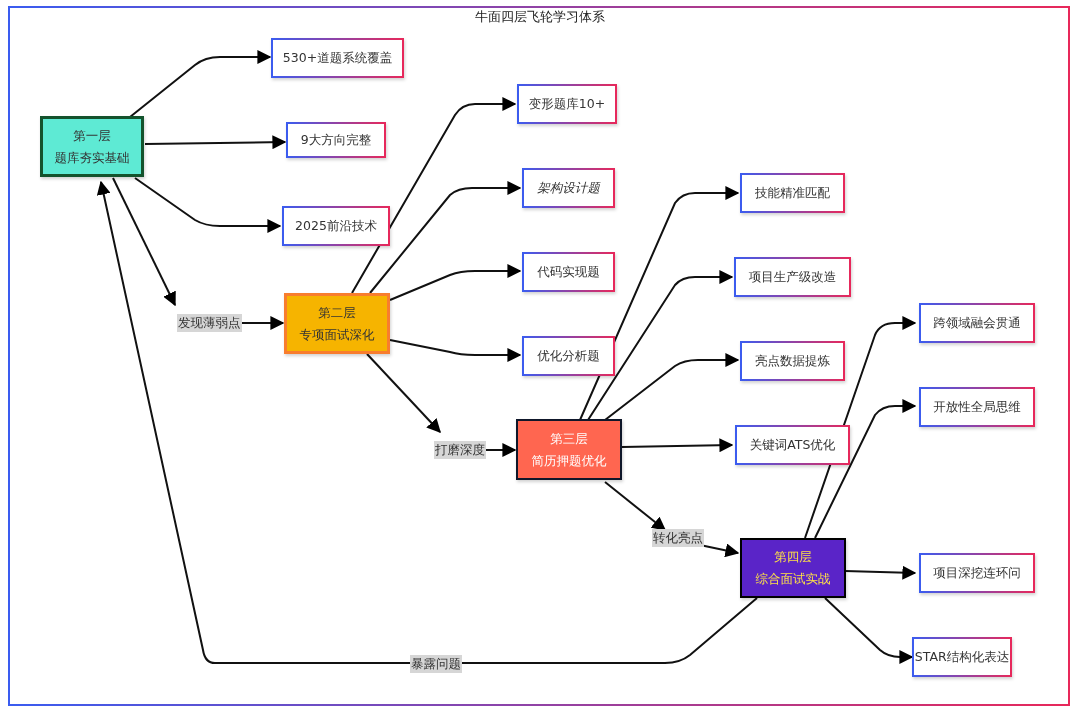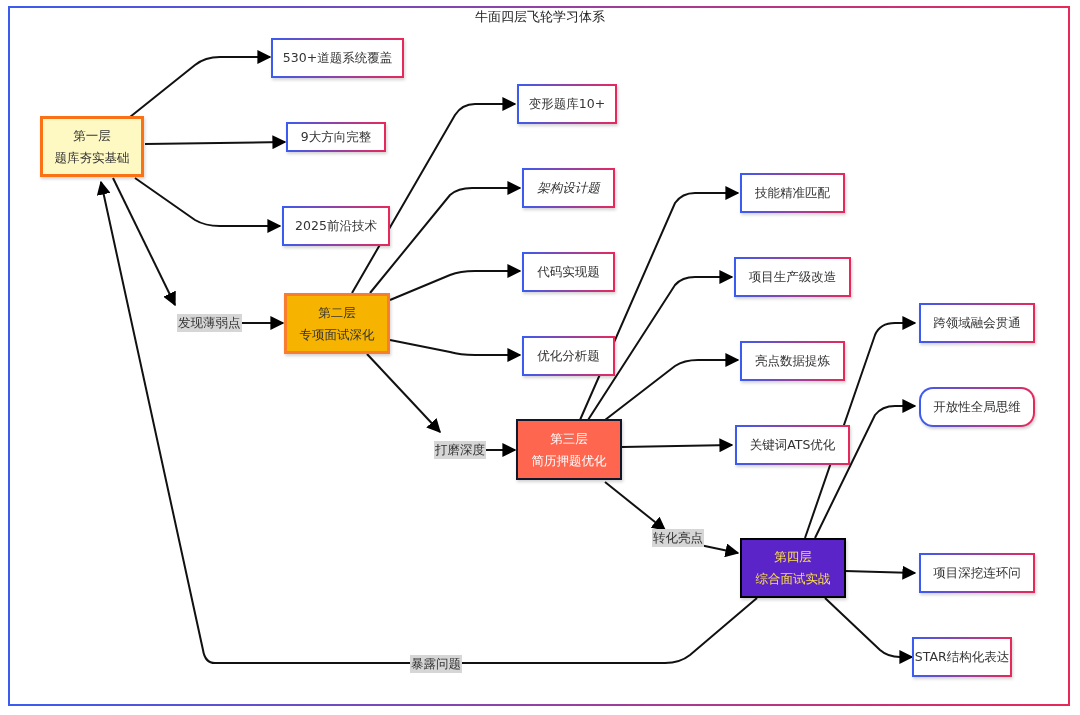--- a/index.html
+++ b/index.html
@@ -10,21 +10,21 @@
            background:linear-gradient(#fff,#fff) padding-box,
                       linear-gradient(90deg,#3a5cf0,#e8285a) border-box; }
   #title { position:absolute; left:0; width:1080px; top:8px; text-align:center;
            font-size:13px; color:#222; }
   svg#edges { position:absolute; left:0; top:0; }
   .node { position:absolute; box-sizing:border-box; display:flex; flex-direction:column;
           align-items:center; justify-content:center; text-align:right; font-size:12.5px;
           line-height:22px; color:#333; box-shadow:1px 2px 3px rgba(0,0,0,0.18); }
   .leaf { border:2px solid transparent; background:linear-gradient(#fff,#fff) padding-box,
           linear-gradient(90deg,#3a5cf0,#e8285a) border-box; }
-  .lvl1 { background:#fef9c3; border:3px solid #f97316; color:#333; }
+  .lvl1 { background:#5eead4; border:3px solid #14532d; color:#333; }
   .lvl2 { background:#f6b400; border:3px solid #f87d2e; color:#333; }
   .lvl3 { background:#ff6650; border:2px solid #0f172a; color:#fff; }
   .lvl4 { background:#5a24c8; border:2px solid #000000; color:#fde047; }
   .elabel { position:absolute; background:#d6d6d6; font-size:12.5px; color:#333;
             padding:0 1px; line-height:18px; }
 </style>
 </head>
 <body>
 
 <div id="frame"></div>
@@ -83,21 +83,21 @@
   <span>简历押题优化</span>
 </div>
 <div class="node lvl4" style="left:740px;top:538px;width:106px;height:60px;">
   <span>第四层</span>
   <span>综合面试实战</span>
 </div>
 
 <div class="node leaf" style="left:271px;top:38px;width:133px;height:40px;">
     <span>530+道题系统覆盖</span>
   </div>
-<div class="node leaf" style="left:286px;top:122px;width:100px;height:30px;">
+<div class="node leaf" style="left:286px;top:122px;width:100px;height:36px;">
     <span>9大方向完整</span>
   </div>
 <div class="node leaf" style="left:282px;top:206px;width:108px;height:40px;">
     <span>2025前沿技术</span>
   </div>
 
 <div class="node leaf" style="left:517px;top:84px;width:100px;height:40px;">
     <span>变形题库10+</span>
   </div>
 <div class="node leaf" style="left:522px;top:168px;width:93px;height:40px;font-style:italic;">
@@ -119,21 +119,21 @@
 <div class="node leaf" style="left:740px;top:341px;width:105px;height:40px;">
     <span>亮点数据提炼</span>
   </div>
 <div class="node leaf" style="left:735px;top:425px;width:115px;height:40px;">
     <span>关键词ATS优化</span>
   </div>
 
 <div class="node leaf" style="left:919px;top:303px;width:116px;height:40px;">
     <span>跨领域融会贯通</span>
   </div>
-<div class="node leaf" style="left:919px;top:387px;width:116px;height:40px;border-radius:14px;">
+<div class="node leaf" style="left:919px;top:387px;width:116px;height:40px;">
     <span>开放性全局思维</span>
   </div>
 <div class="node leaf" style="left:919px;top:553px;width:116px;height:40px;">
     <span>项目深挖连环问</span>
   </div>
 <div class="node leaf" style="left:912px;top:637px;width:100px;height:40px;">
     <span>STAR结构化表达</span>
   </div>
 
 <div class="elabel" style="left:177px;top:314px;">发现薄弱点</div>

